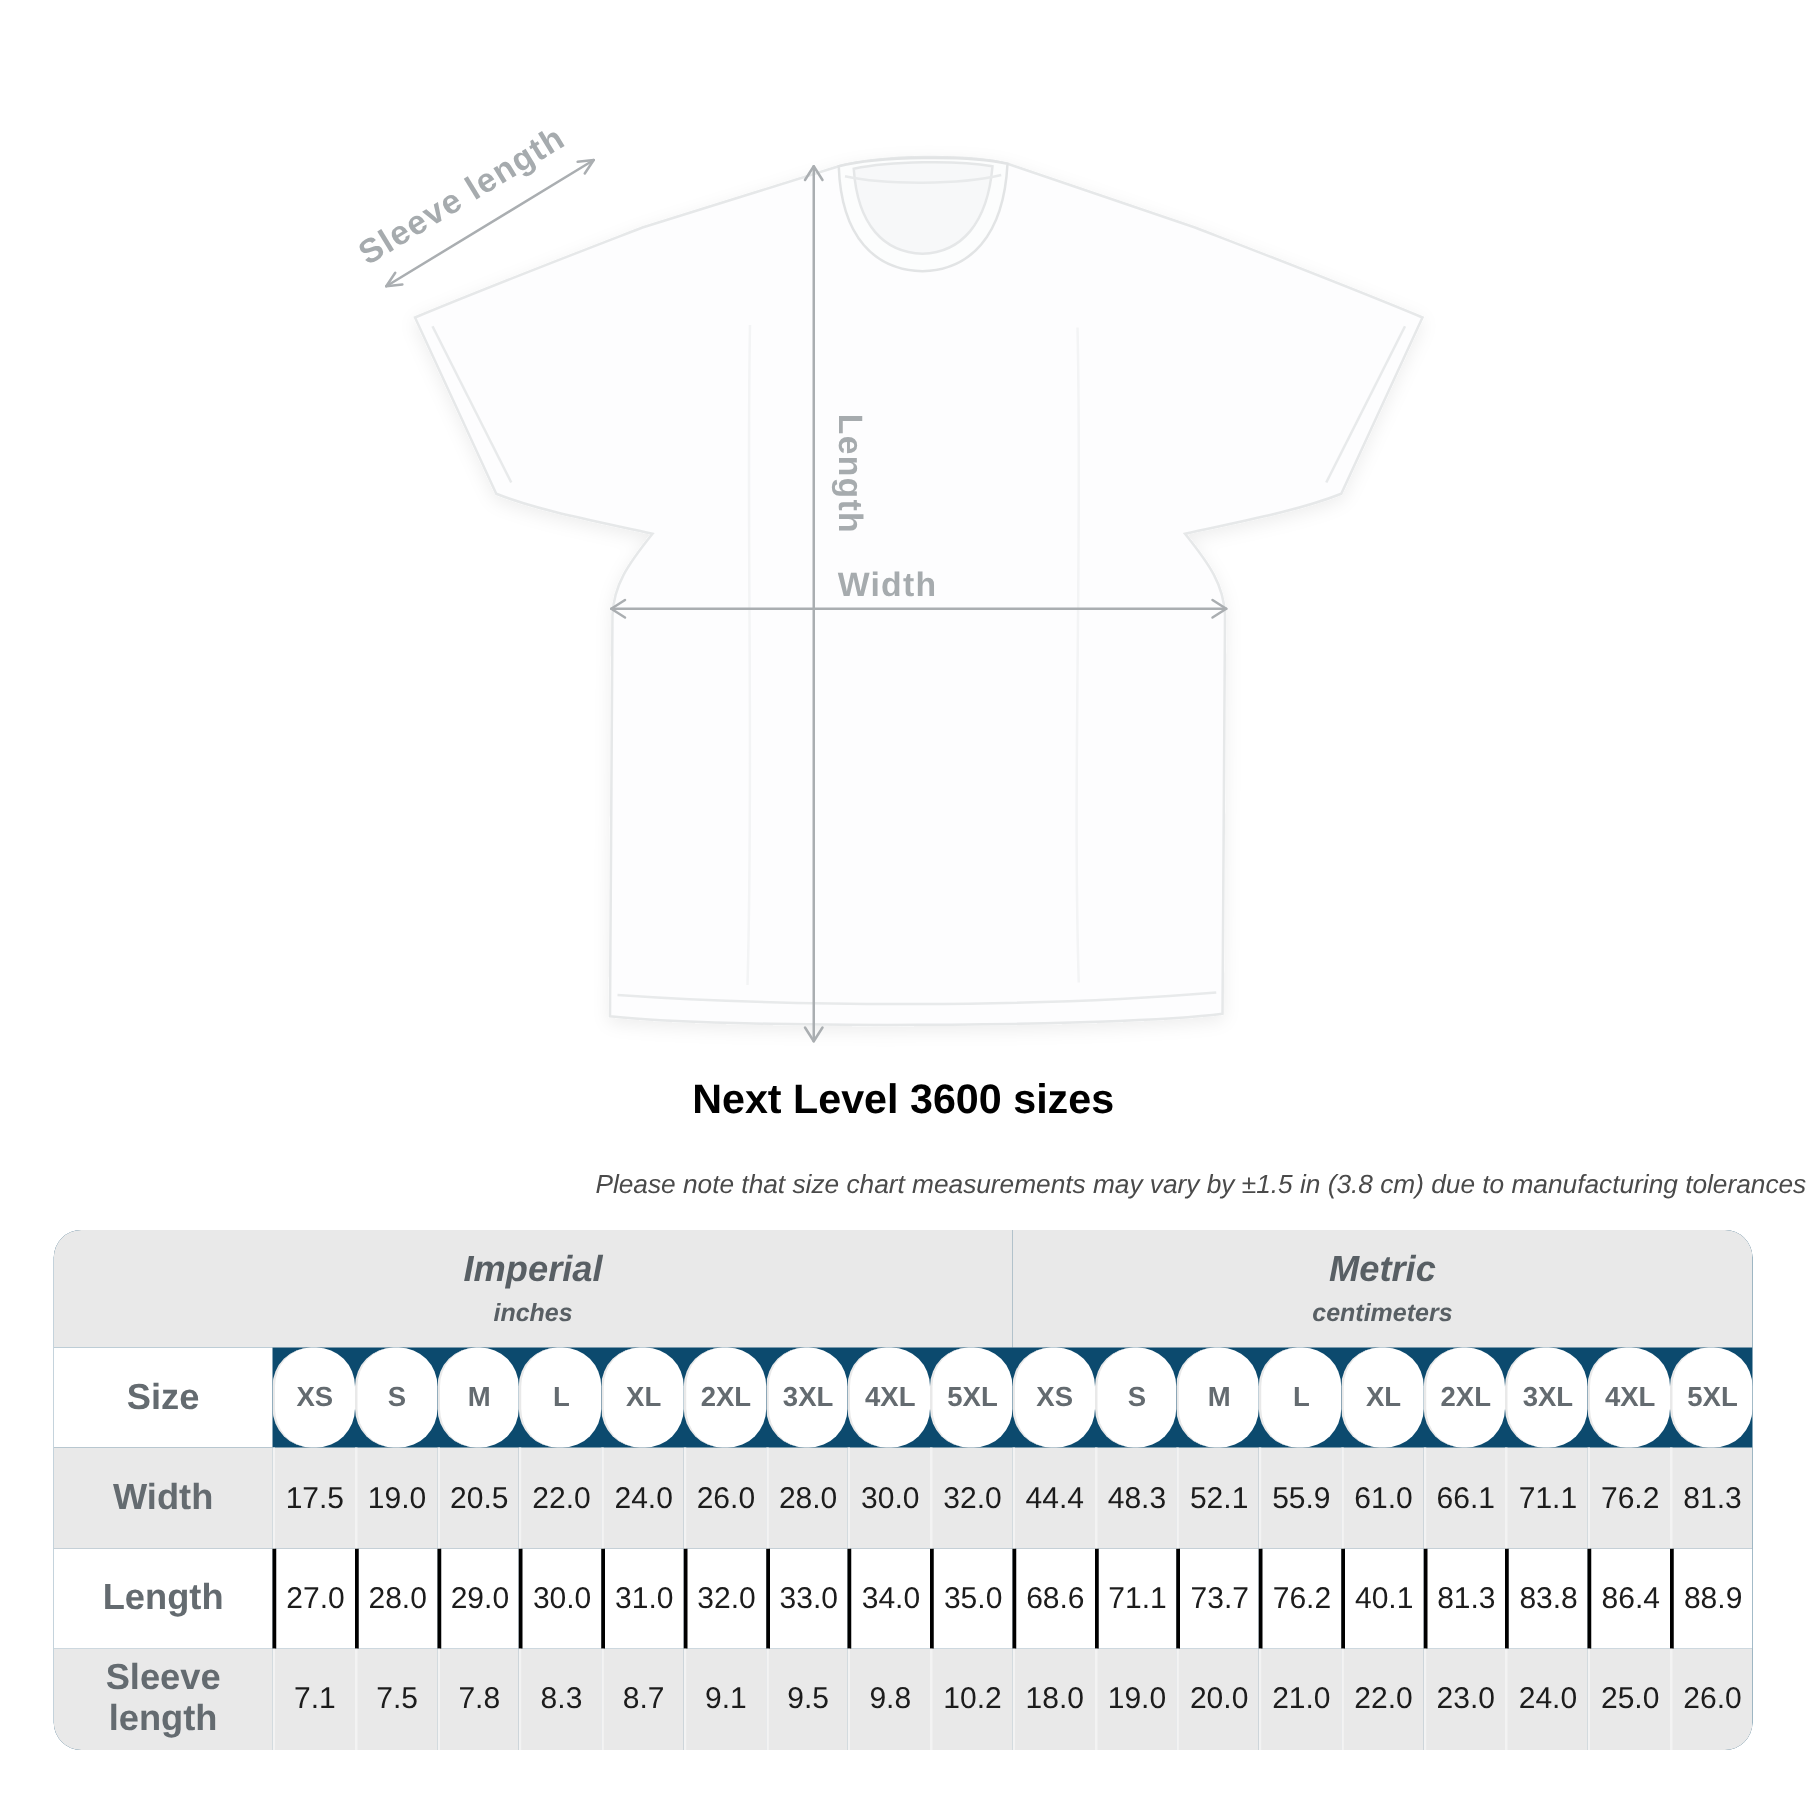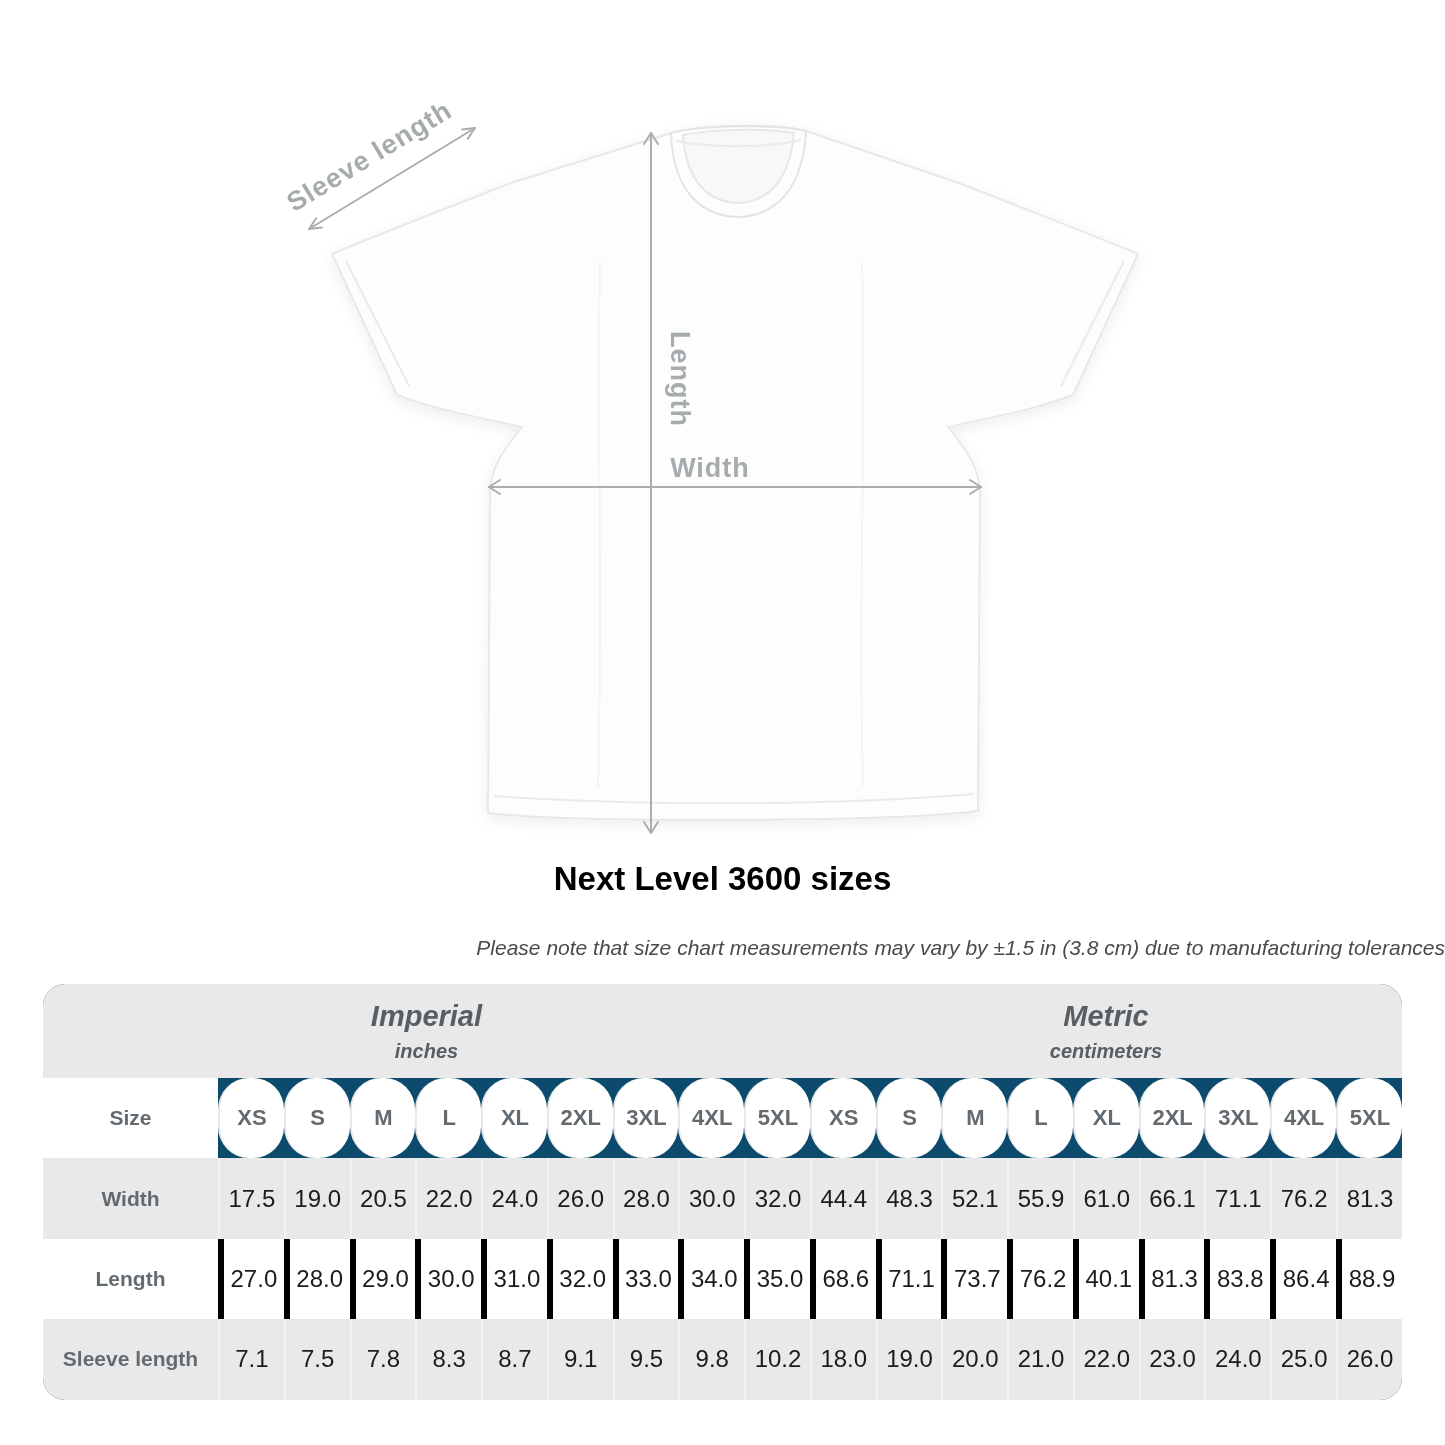--- a/index.html
+++ b/index.html
@@ -59,24 +59,24 @@
 
   tr.group-row th { height: 94px; background: #e9e9e9; }
   .g-label { font-size: 29px; font-weight: bold; font-style: italic; color: #585f64; }
   .g-sub   { font-size: 20px; font-style: italic; color: #585f64; margin-top: 7px; }
 
   tr.size-row th { height: 80px; background: #ffffff; border-left: 2px solid #e9e9e9; }
   tr.size-row th:first-child { border-left: none; }
 
   tr.row-gray  td { height: 81px; background: #e9e9e9; border-left: 2px solid #f3f3f3; }
   tr.row-gray  td:first-child { border-left: none; }
-  tr.row-white td { height: 79px; background: #ffffff; border-left: 6px solid #000000; }
+  tr.row-white td { height: 79px; background: #ffffff; border-left: 3px solid #000000; }
   tr.row-white td:first-child { border-left: none; }
 
-  .lab { font-weight: bold; color: #646b70; font-size: 21px; }
+  .lab { font-weight: bold; color: #646b70; font-size: 29px; }
   .sz  { font-weight: bold; color: #646b70; font-size: 22px; border-radius: 31px; }
   .val { color: #1c1c1c; font-size: 24px; font-weight: normal; }
 </style>
 </head>
 <body>
 
 <div class="page">
 
   <div class="diagram">
     <svg viewBox="0 0 1445 868" xmlns="http://www.w3.org/2000/svg">

